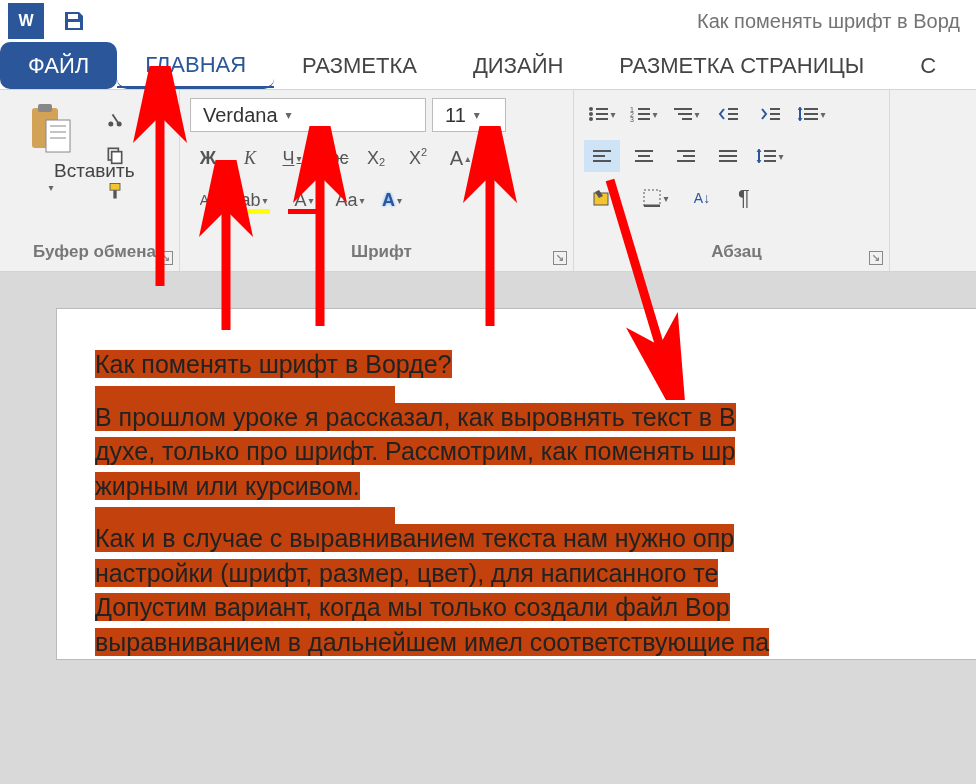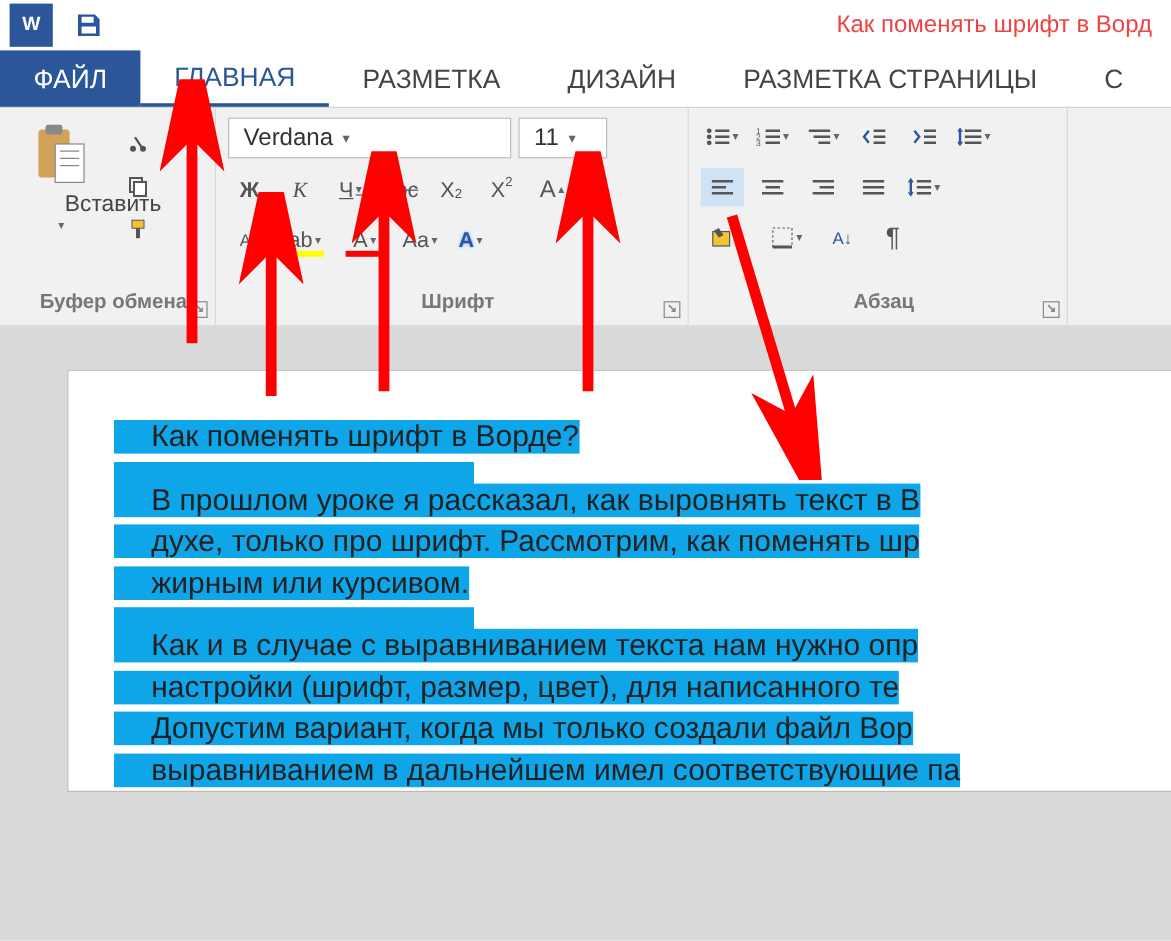--- a/index.html
+++ b/index.html
@@ -40,41 +40,42 @@
   .save-icon {
     width: 28px; height: 28px;
     color: #2b579a;
     display: inline-flex; align-items: center; justify-content: center;
     margin-right: 20px;
   }
   .title-text {
     flex: 1;
     text-align: right;
     font-size: 20px;
-    color: #ef4444;
+    color: #737373;
     padding-right: 8px;
     white-space: nowrap;
     overflow: hidden;
   }
 
   
   .tabs {
     display: flex;
     align-items: stretch;
     height: 48px;
     background: #fff;
     border-bottom: 1px solid #d4d4d4;
   }
   .tab {
     padding: 0 28px;
     font-size: 22px;
     color: #444;
     display: flex; align-items: center;
     cursor: pointer;
     white-space: nowrap;
+    border-radius: 10px;
   }
   .tab.file {
     background: #2b579a;
     color: #fff;
     font-size: 22px;
   }
   .tab.active {
     color: #2b579a;
     border-bottom: 2px solid #2b579a;
     position: relative;
@@ -213,21 +214,21 @@
     padding: 38px 0 0 38px;
     position: relative;
     border: 1px solid #bbb;
   }
   .doc-text {
     font-family: Verdana, sans-serif;
     font-size: 25px;
     color: #222;
     line-height: 1.38;
   }
-  .sel { background: #0ea5e9; padding-left: 31px; }
+  .sel { background: #c2410c; }
   .para-gap { height: 18px; }
 
   
   .arrow {
     position: absolute;
     pointer-events: none;
     z-index: 50;
   }
 </style>
 </head>

